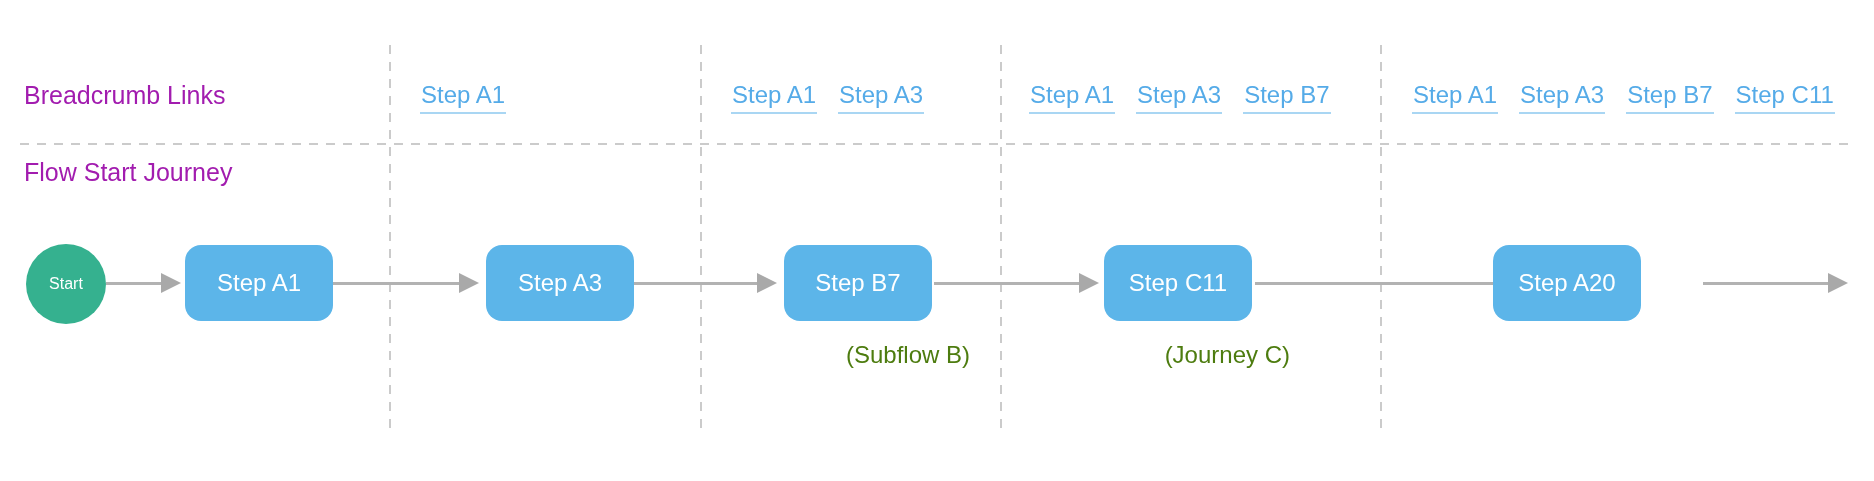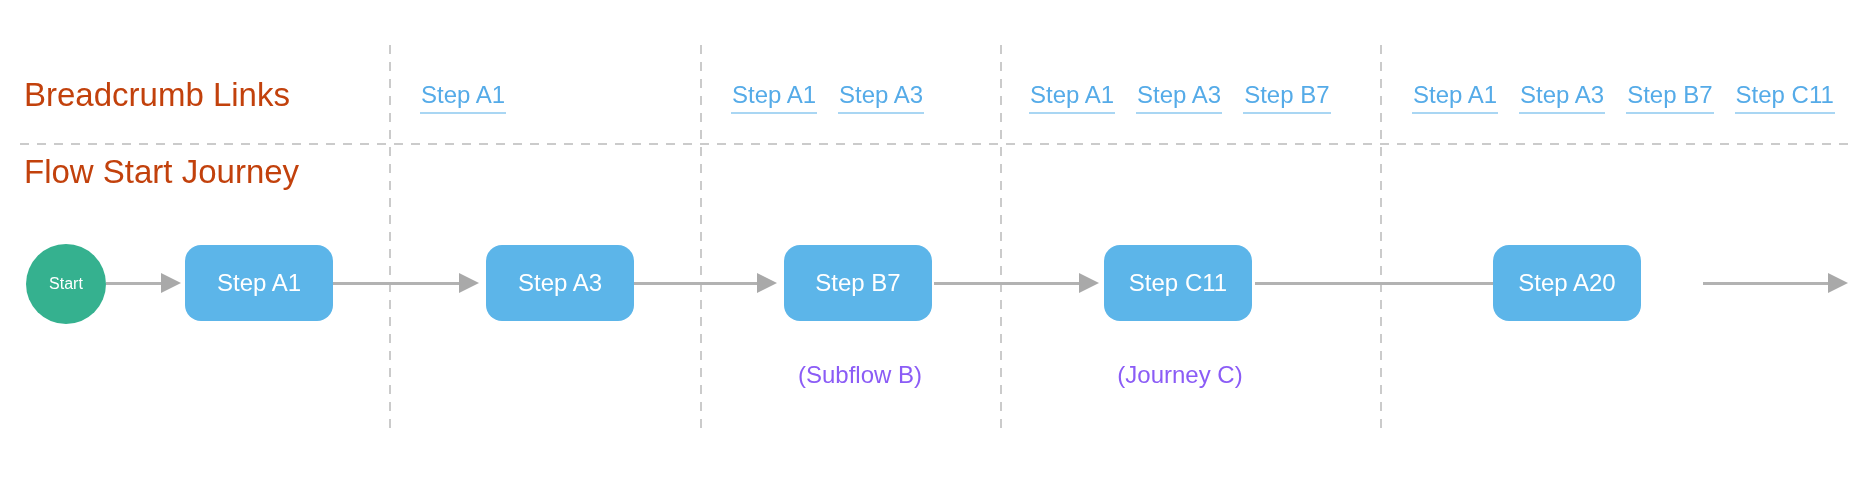--- a/index.html
+++ b/index.html
@@ -13,22 +13,22 @@
   .v-divider {
     position:absolute; top:45px; height:385px; width:2px;
     background:repeating-linear-gradient(to bottom, #cbcbcb 0 9px, transparent 9px 17px);
   }
   .h-divider {
     position:absolute; top:143px; left:20px; width:1836px; height:2px;
     background:repeating-linear-gradient(to right, #cbcbcb 0 9px, transparent 9px 17px);
   }
   
   .row-label {
-    position:absolute; left:24px; line-height:30px; font-size:33px;
-    color:#c2410c;
+    position:absolute; left:24px; line-height:30px; font-size:25px;
+    color:#a21caf;
   }
   .bc-row-label { top:80px; }
   .flow-row-label { top:157px; }
   
   .bc-group {
     position:absolute; top:80px; display:flex; gap:21px; line-height:30px;
   }
   .bc-link {
     font-size:24px; color:#55abe8; text-decoration:none; cursor:pointer;
     border-bottom:2px solid #a9d6f3; padding:0 1px 2px 1px; white-space:nowrap;
@@ -38,22 +38,22 @@
     position:absolute; left:26px; top:244px; width:80px; height:80px;
     border-radius:50%; background:#35b18f; color:#ffffff; font-size:16px;
     display:flex; align-items:center; justify-content:center;
   }
   .step-node {
     position:absolute; top:245px; width:148px; height:76px;
     border-radius:16px; background:#5cb5e9; color:#ffffff; font-size:24px;
     display:flex; align-items:center; justify-content:center; white-space:nowrap;
   }
   .subflow-label {
-    position:absolute; top:360px; width:220px; line-height:30px;
-    text-align:center; font-size:24px; color:#8b5cf6;
+    position:absolute; top:340px; width:220px; line-height:30px;
+    text-align:right; font-size:24px; color:#4d7c0f;
   }
   
   .arrow { position:absolute; top:273px; height:20px; }
   .arrow .shaft {
     position:absolute; left:0; right:16px; top:9px; height:3px; background:#b2b2b2;
   }
   .arrow .head {
     position:absolute; right:0; top:0; width:0; height:0;
     border-left:20px solid #a9a9a9;
     border-top:10px solid transparent; border-bottom:10px solid transparent;

